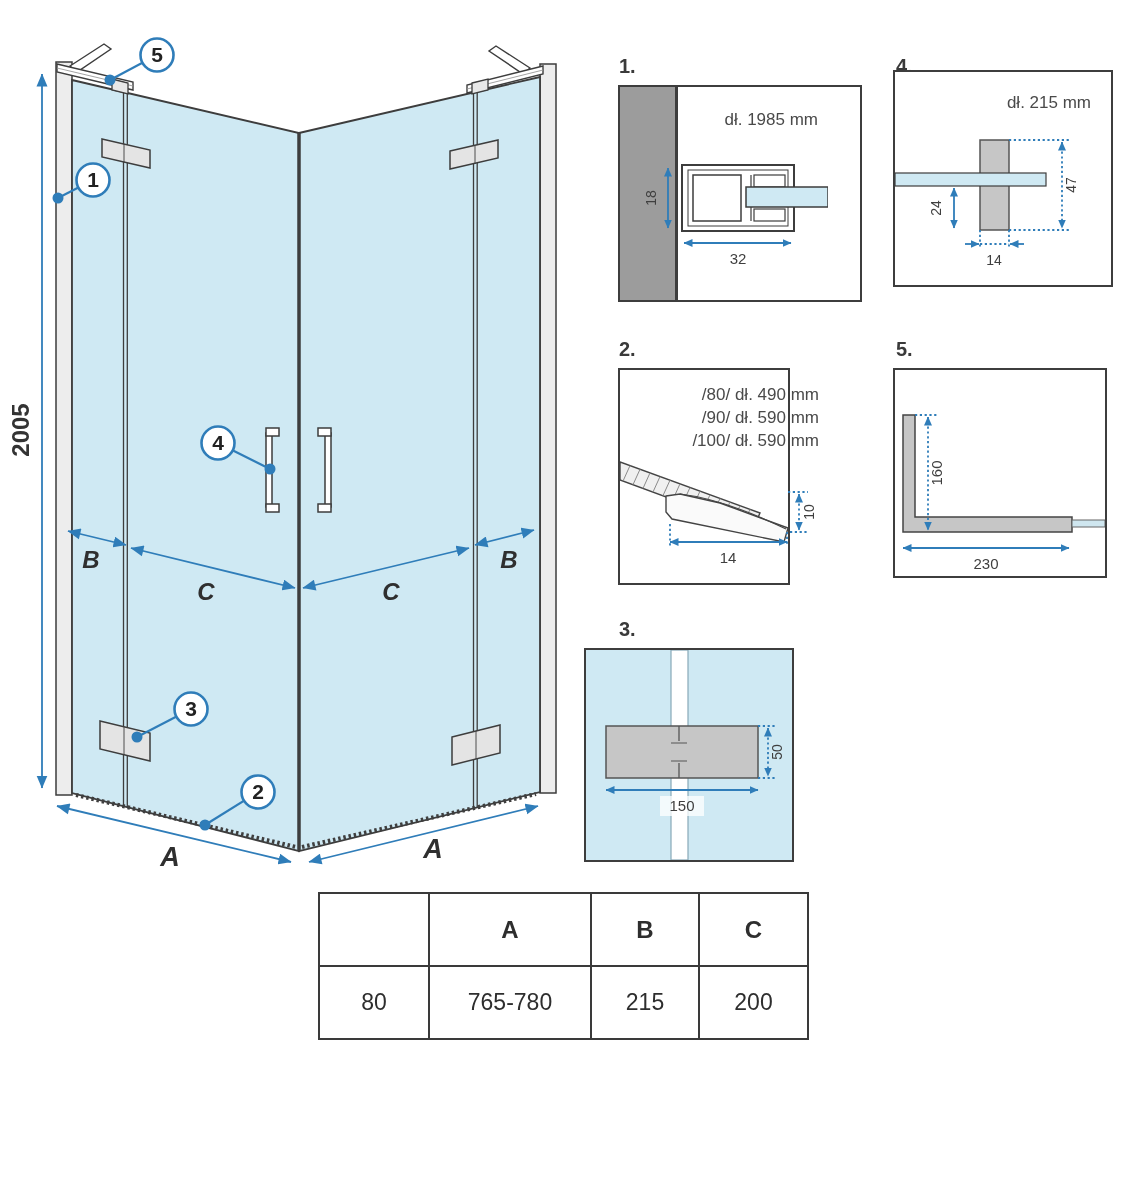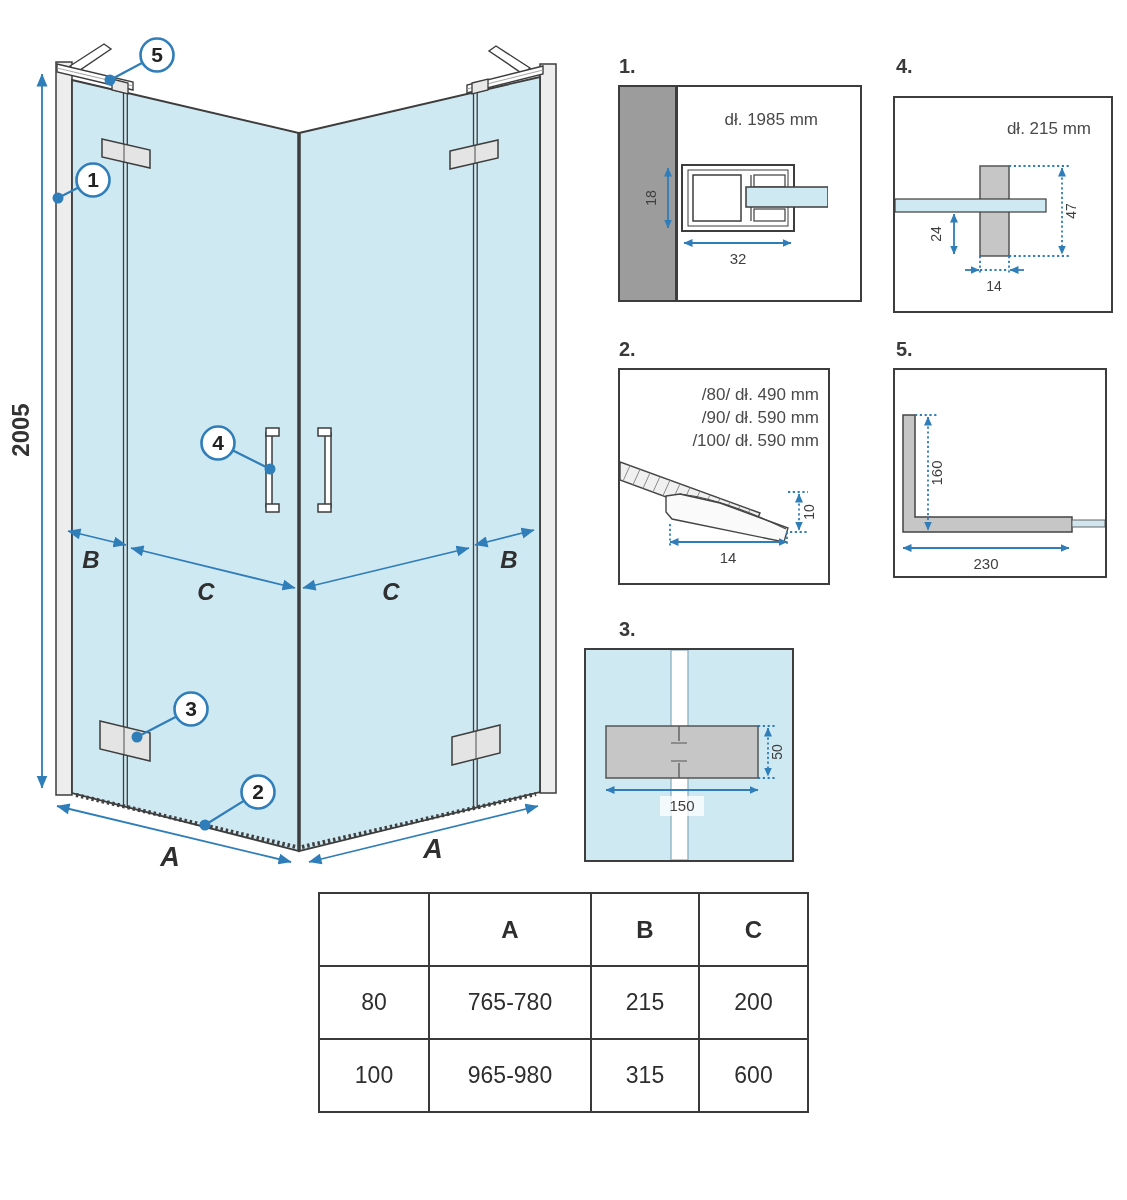--- a/index.html
+++ b/index.html
@@ -188,21 +188,21 @@
         <text transform="rotate(-90 36 111)" x="36" y="111" text-anchor="middle" class="dn">18</text>
       </g>
       <g>
         <line x1="64" y1="156" x2="171" y2="156" class="dim" marker-start="url(#ad_s)" marker-end="url(#ad_e)"></line>
         <text x="118" y="177" text-anchor="middle" class="dn15">32</text>
       </g>
     </svg>
   </div>
 
   <div class="dnum" style="left:896px;top:55px">4.</div>
-  <div class="dbox" style="left:893px;top:96px;width:220px;height:217px">
+  <div class="dbox" style="left:893px;top:70px;width:220px;height:217px">
     <svg width="210" height="213" viewBox="0 0 210 213">
       <text x="196" y="36" text-anchor="end" class="dt">dł. 215 mm</text>
       <rect x="85" y="68" width="29" height="90" fill="#c6c6c6" stroke="#555" stroke-width="1.5"></rect>
       <rect x="0" y="101" width="151" height="13" fill="#cfe9f3" stroke="#3d3d3d" stroke-width="1.2"></rect>
       <g>
         <line x1="59" y1="116" x2="59" y2="156" class="dim" marker-start="url(#ad_s)" marker-end="url(#ad_e)"></line>
         <text transform="rotate(-90 46 136)" x="46" y="136" text-anchor="middle" class="dn">24</text>
       </g>
       <g>
         <line x1="114" y1="68" x2="174" y2="68" class="dim dot" stroke-width="1.2"></line>
@@ -215,21 +215,21 @@
         <line x1="114" y1="158" x2="114" y2="176" class="dim dot" stroke-width="1.2"></line>
         <line x1="85" y1="172" x2="114" y2="172" class="dim dot" stroke-width="1.2"></line>
         <line x1="70" y1="172" x2="84" y2="172" class="dim" marker-end="url(#ad_e)"></line>
         <line x1="129" y1="172" x2="115" y2="172" class="dim" marker-end="url(#ad_e)"></line>
         <text x="99" y="193" text-anchor="middle" class="dn">14</text>
       </g>
     </svg>
   </div>
 
   <div class="dnum" style="left:619px;top:338px">2.</div>
-  <div class="dbox" style="left:618px;top:368px;width:212px;height:217px">
+  <div class="dbox" style="left:618px;top:368px;width:172px;height:217px">
     <svg width="208" height="213" viewBox="0 0 208 213">
       <text x="199" y="30" text-anchor="end" class="dt">/80/ dł. 490 mm</text>
       <text x="199" y="53" text-anchor="end" class="dt">/90/ dł. 590 mm</text>
       <text x="199" y="76" text-anchor="end" class="dt">/100/ dł. 590 mm</text>
       <g>
         <polygon points="0,92 140,143 133,159 0,110" fill="#f0f0f0" stroke="#444" stroke-width="1.4"></polygon>
         <line x1="10" y1="95.6" x2="3" y2="111.1" class="hatch"></line>
         <line x1="20" y1="99.3" x2="13" y2="114.7" class="hatch"></line>
         <line x1="30" y1="102.9" x2="23" y2="118.4" class="hatch"></line>
         <line x1="40" y1="106.6" x2="33" y2="122.0" class="hatch"></line>
@@ -318,22 +318,16 @@
         <td>A</td>
         <td>B</td>
         <td>C</td>
       </tr>
       <tr>
         <td class="rowhead">80</td>
         <td>765-780</td>
         <td>215</td>
         <td>200</td>
       </tr>
-      <tr>
-        <td class="rowhead">100</td>
-        <td>965-980</td>
-        <td>315</td>
-        <td>600</td>
-      </tr>
     </tbody>
   </table>
 
 </div>
 
 </body></html>

